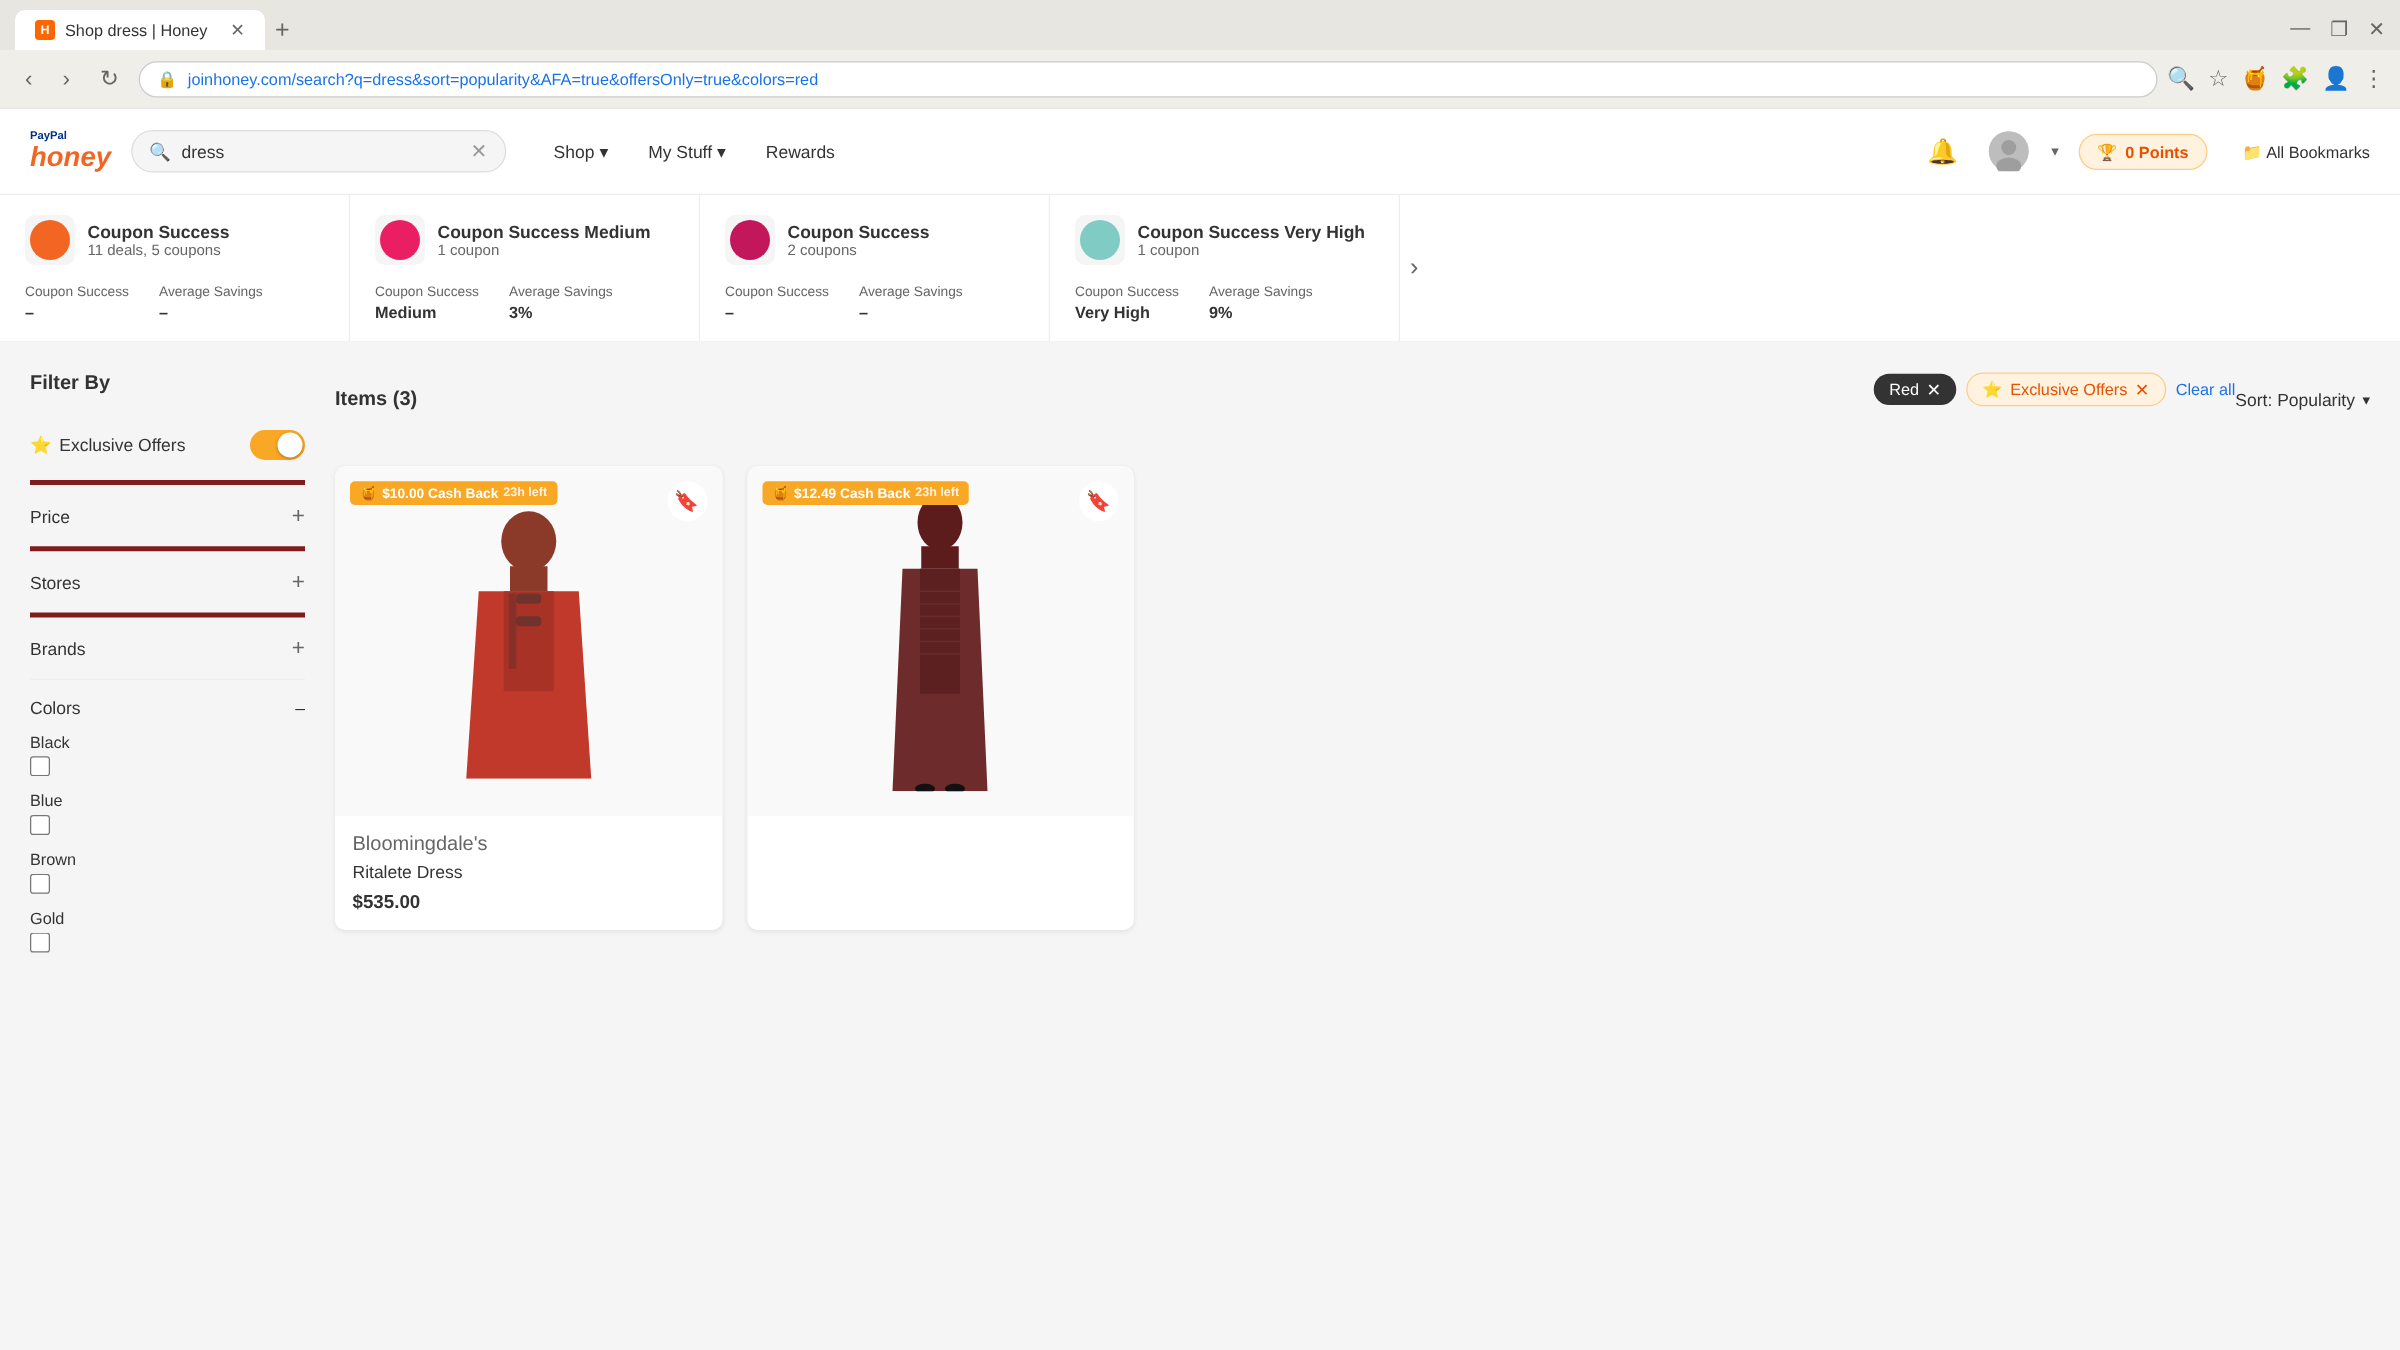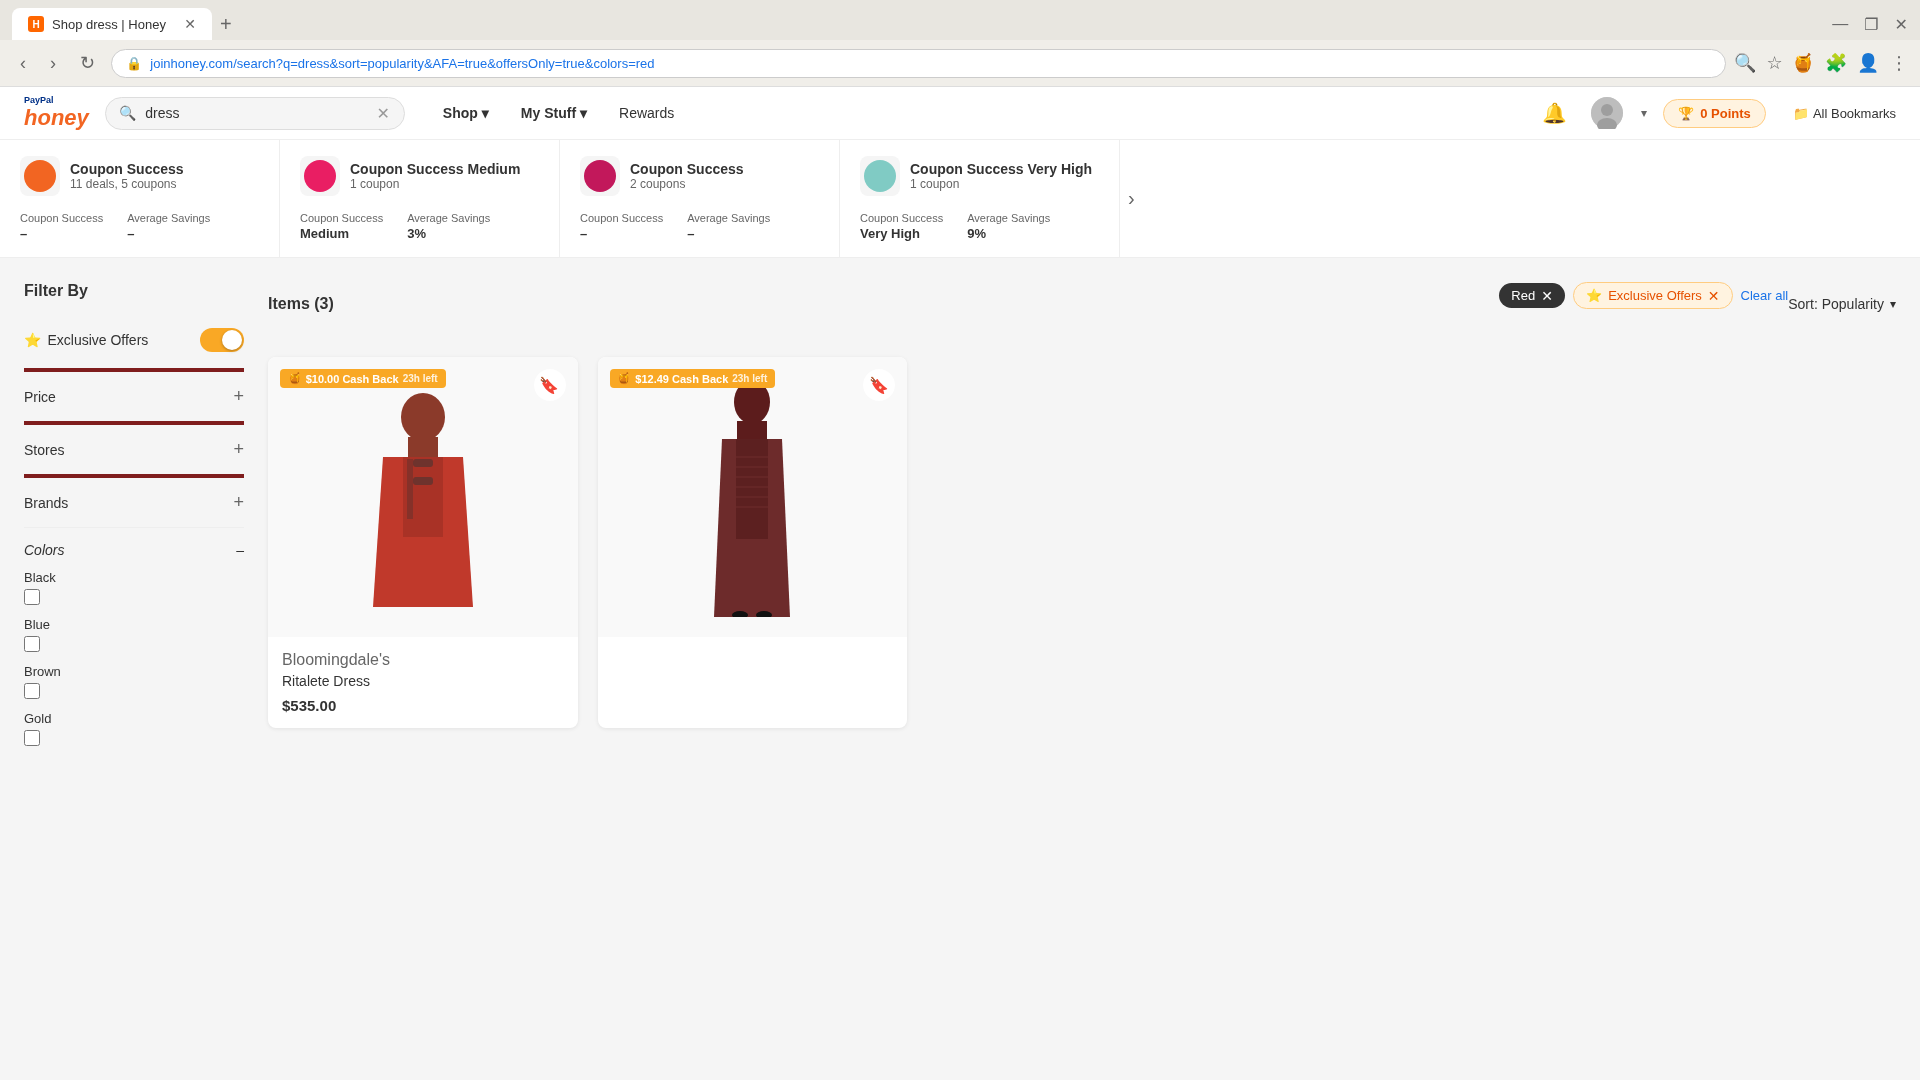--- a/index.html
+++ b/index.html
@@ -17,30 +17,30 @@
 
     .browser-toolbar { display: flex; align-items: center; padding: 8px 12px; gap: 8px; background: #f0eee9; }
     .nav-btn { background: none; border: none; color: #666; cursor: pointer; font-size: 18px; padding: 4px 8px; border-radius: 4px; }
     .address-bar { flex: 1; display: flex; align-items: center; background: white; border: 1px solid #ccc; border-radius: 20px; padding: 6px 14px; font-size: 13px; color: #1a73e8; gap: 8px; }
     .address-bar-lock { color: #666; font-size: 13px; }
     .address-bar-url { flex: 1; color: #1a73e8; }
     .toolbar-icons { display: flex; align-items: center; gap: 10px; color: #666; }
     .toolbar-icon { cursor: pointer; font-size: 18px; }
 
     
-    .honey-header { background: white; display: flex; align-items: center; padding: 10px 24px; gap: 16px; border-bottom: 1px solid #eee; height: 53px; }
+    .honey-header { background: white; display: flex; align-items: center; padding: 10px 24px; gap: 16px; border-bottom: 1px solid #eee; height: 69px; }
     .honey-logo { display: flex; flex-direction: column; align-items: flex-start; }
     .honey-logo-paypal { font-size: 9px; color: #003087; font-weight: 600; }
     .honey-logo-text { font-size: 22px; font-weight: bold; color: #f26522; font-style: italic; }
     .honey-search { display: flex; align-items: center; background: #f5f5f5; border: 1px solid #ddd; border-radius: 20px; padding: 6px 14px; gap: 8px; min-width: 300px; }
     .honey-search-icon { color: #666; font-size: 14px; }
     .honey-search-input { background: none; border: none; outline: none; font-size: 14px; color: #333; flex: 1; }
     .honey-search-clear { color: #999; cursor: pointer; font-size: 16px; }
     .honey-nav { display: flex; align-items: center; gap: 4px; margin-left: 8px; }
-    .honey-nav-btn { background: none; border: none; padding: 8px 14px; font-size: 14px; color: #333; cursor: pointer; display: flex; align-items: center; gap: 4px; border-radius: 4px; font-weight: bold; }
+    .honey-nav-btn { background: none; border: none; padding: 8px 14px; font-size: 14px; color: #333; cursor: pointer; display: flex; align-items: center; gap: 4px; border-radius: 4px; }
     .honey-rewards { background: none; border: none; padding: 8px 14px; font-size: 14px; color: #333; cursor: pointer; }
     .honey-spacer { flex: 1; }
     .honey-bell { font-size: 20px; color: #333; cursor: pointer; margin-right: 8px; }
     .honey-avatar { width: 32px; height: 32px; border-radius: 50%; background: #ddd; cursor: pointer; }
     .honey-points { display: flex; align-items: center; gap: 6px; background: #fff3e0; border: 1px solid #ffcc80; border-radius: 20px; padding: 6px 14px; font-size: 13px; color: #e65100; font-weight: 600; cursor: pointer; }
     .honey-points-icon { color: #f9a825; }
     .coupon-card { flex: 0 0 280px; border-right: 1px solid #eee; padding: 16px 20px; display: flex; flex-direction: column; gap: 8px; }
     .coupon-card-top { display: flex; align-items: center; gap: 10px; }
     .coupon-card-logo { width: 40px; height: 40px; border-radius: 8px; background: #f5f5f5; display: flex; align-items: center; justify-content: center; overflow: hidden; }
     .coupon-logo-circle { width: 32px; height: 32px; border-radius: 50%; }
@@ -63,21 +63,21 @@
     .exclusive-offers-label { display: flex; align-items: center; gap: 6px; font-size: 14px; color: #333; }
     .exclusive-offers-icon { color: #f9a825; }
     .toggle { width: 44px; height: 24px; background: #f9a825; border-radius: 12px; position: relative; cursor: pointer; }
     .toggle-knob { width: 20px; height: 20px; background: white; border-radius: 50%; position: absolute; top: 2px; left: 22px; box-shadow: 0 1px 3px rgba(0,0,0,0.3); }
     .filter-section { border-top: 4px solid #7f1d1d; padding: 14px 0; }
     .filter-section-header { display: flex; align-items: center; justify-content: space-between; cursor: pointer; }
     .filter-section-title { font-size: 14px; font-weight: 500; color: #333; }
     .filter-section-icon { color: #666; font-size: 18px; font-weight: 300; }
 
     .colors-section { border-top: 1px solid #eee; padding: 14px 0; }
-    .colors-title { font-size: 14px; font-weight: 500; color: #333; display: flex; align-items: center; justify-content: space-between; margin-bottom: 12px; font-style: italic; }
+    .colors-title { font-size: 14px; font-weight: 500; color: #333; display: flex; align-items: center; justify-content: space-between; margin-bottom: 12px; }
     .color-item { display: flex; flex-direction: column; gap: 4px; margin-bottom: 12px; }
     .color-label { font-size: 13px; color: #333; }
     .color-checkbox { width: 16px; height: 16px; border: 2px solid #ccc; border-radius: 3px; cursor: pointer; }
 
     
     .items-area { flex: 1; }
     .items-header { display: flex; align-items: center; justify-content: space-between; margin-bottom: 16px; }
     .filter-tags { display: flex; gap: 8px; align-items: center; flex-wrap: wrap; margin-bottom: 16px; }
     .filter-tag { display: flex; align-items: center; gap: 6px; background: #333; color: white; border-radius: 16px; padding: 5px 12px; font-size: 13px; cursor: pointer; }
     .filter-tag-exclusive { background: #fff3e0; color: #e65100; border: 1px solid #ffcc80; }

